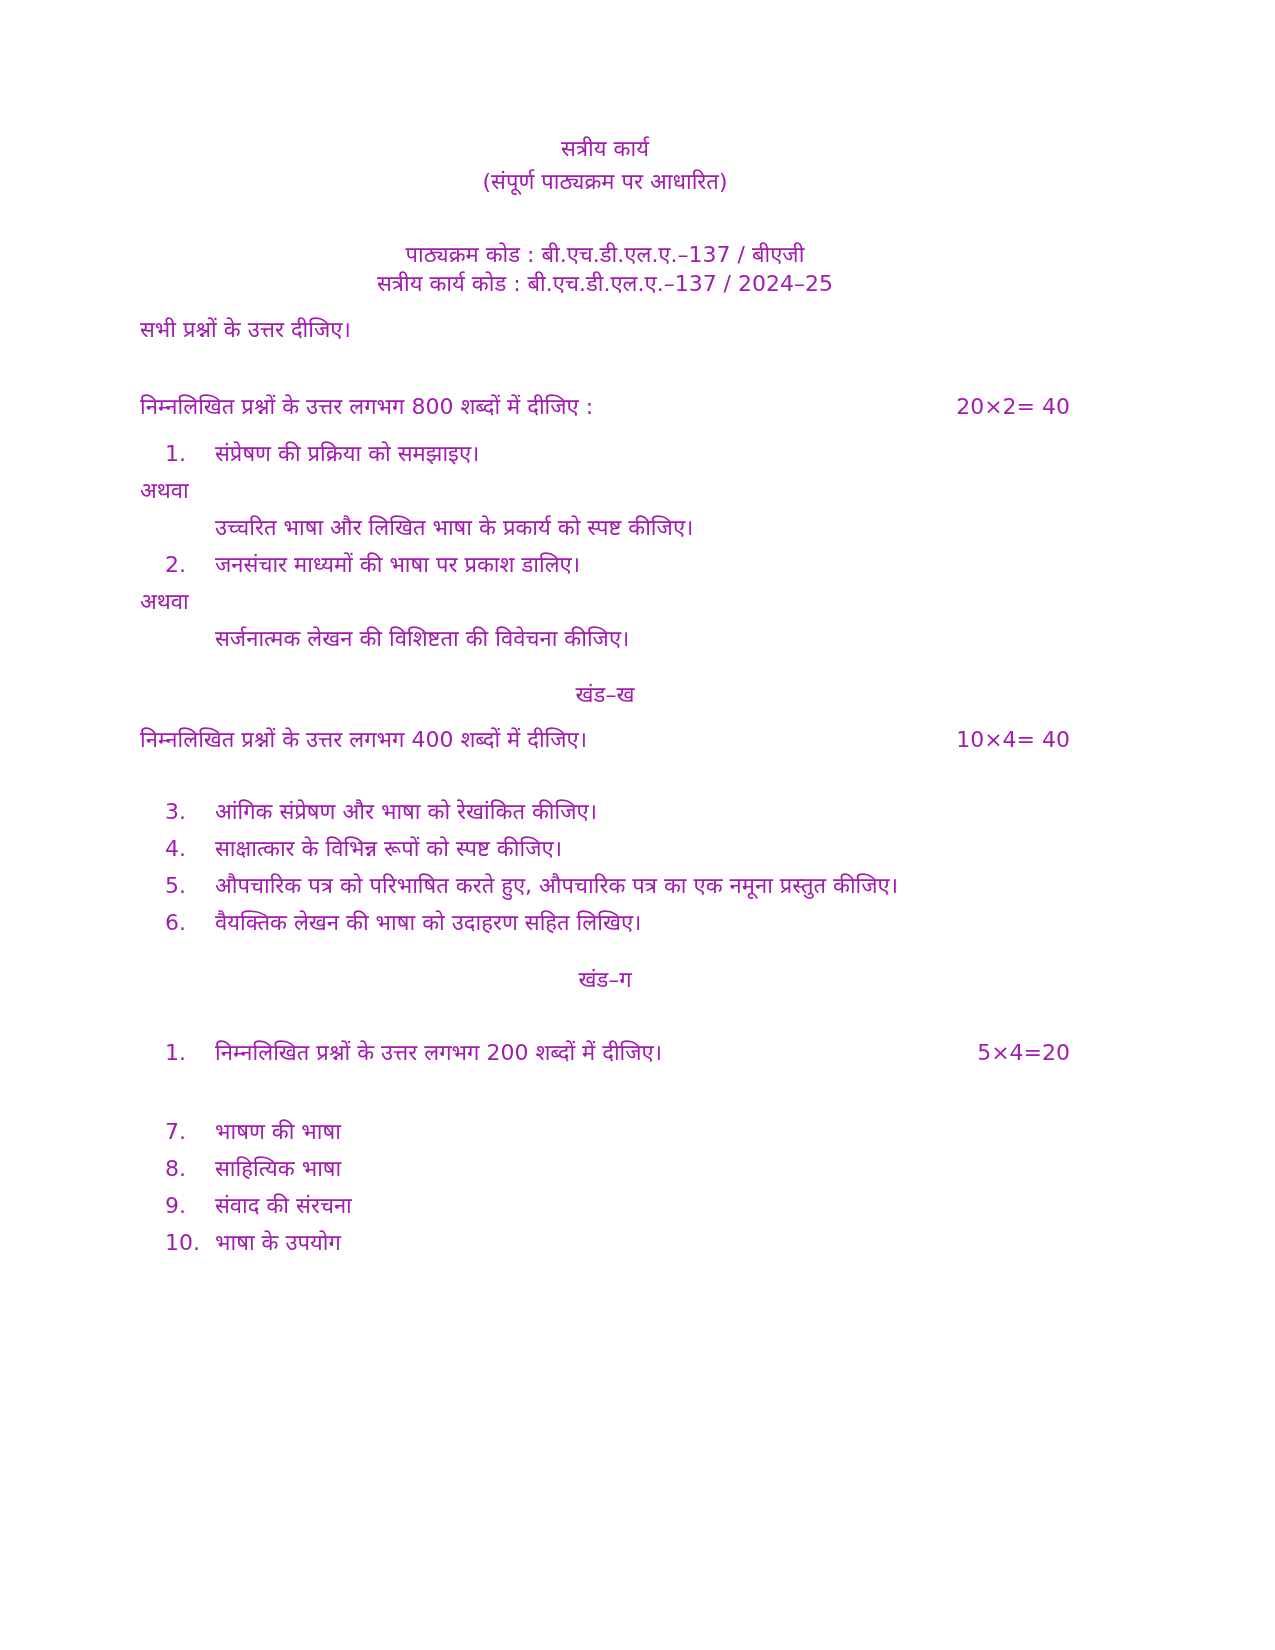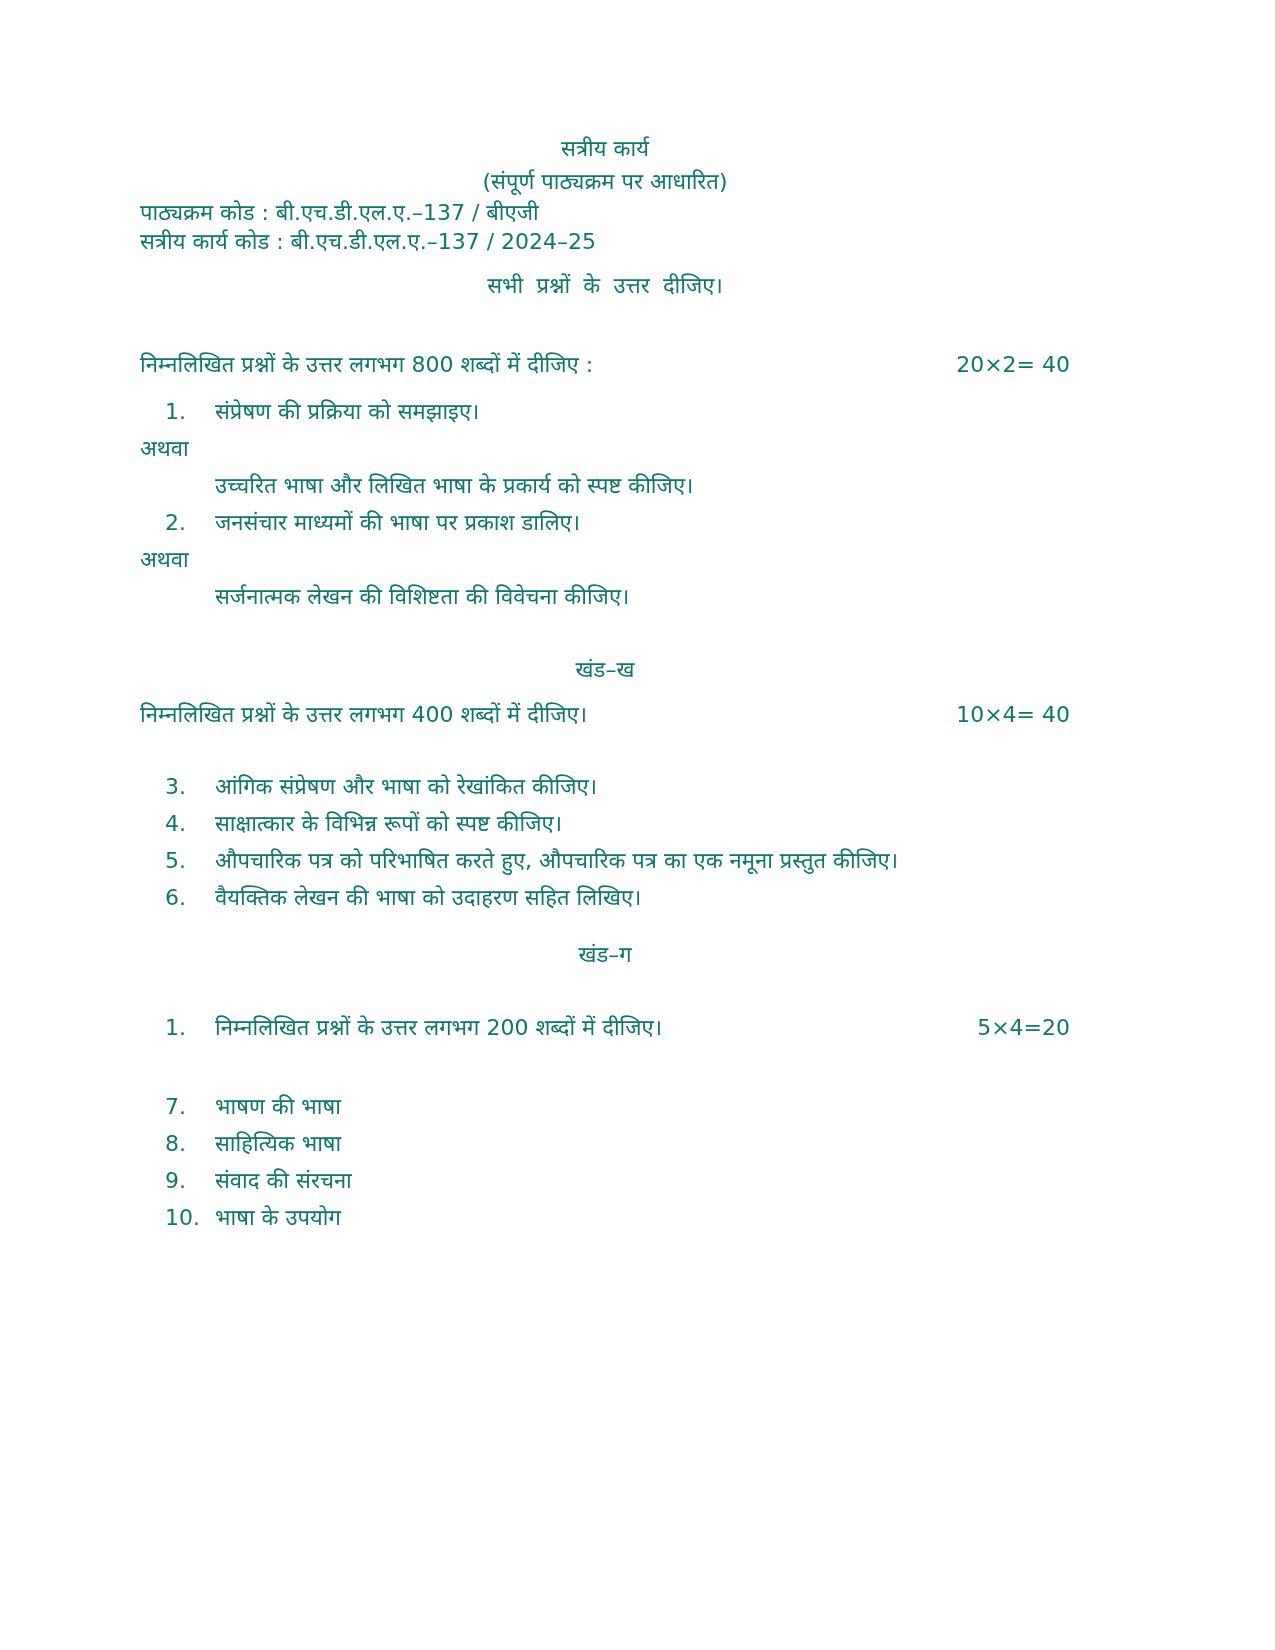--- a/index.html
+++ b/index.html
@@ -5,42 +5,42 @@
   html, body {
     margin: 0;
     padding: 0;
     background: #ffffff;
   }
   .page {
     position: relative;
     width: 1275px;
     height: 1650px;
     background: #ffffff;
-    color: #0f766e;
+    color: #a21caf;
     font-family: "DejaVu Sans", sans-serif;
     font-size: 22px;
     overflow: hidden;
   }
   .content {
     position: absolute;
     left: 140px;
     top: 0;
     width: 930px;
   }
   .title-block { margin-top: 132px; text-align: center; }
   .title-line  { line-height: 33px; }
 
-  .meta-block  { text-align: left; }
+  .meta-block  { margin-top: 42px; text-align: center; }
   .meta-line   { line-height: 29px; }
 
-  .general-instruction { margin-top: 17px; line-height: 30px; text-align: center; font-family: Liberation Mono, monospace; }
+  .general-instruction { margin-top: 17px; line-height: 30px; text-align: left; }
 
   .section-heading { text-align: center; line-height: 30px; }
   .heading-a { margin-top: 4px; }
-  .heading-b { margin-top: 40px; }
+  .heading-b { margin-top: 23px; }
   .heading-c { margin-top: 24px; }
 
   .section-row {
     display: flex;
     justify-content: space-between;
     align-items: baseline;
     line-height: 30px;
   }
   .row-a { margin-top: 47px; align-items: center; }
   .row-b { margin-top: 15px; }

